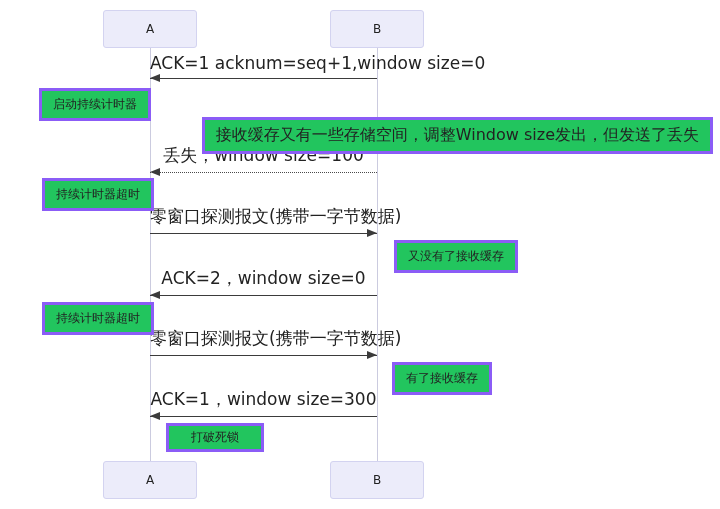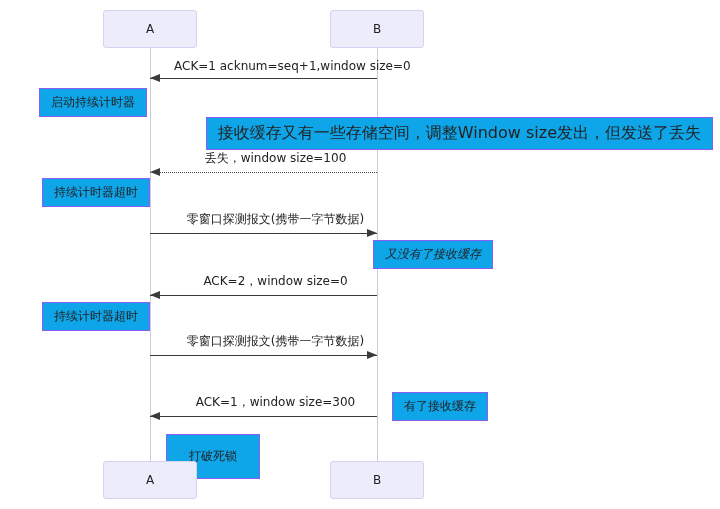--- a/index.html
+++ b/index.html
@@ -61,59 +61,58 @@
   }
   .msg .mline.dotted {
     border-top: 1.5px dotted #4a4a4a;
   }
   .msg .mlabel {
     position: absolute;
     left: 0;
     right: 0;
     bottom: 5px;
     text-align: center;
-    font-size: 12px;
+    font-size: 17px;
     white-space: nowrap;
     color: #222222;
-    padding-left: 24px;
   }
   .ahead {
     position: absolute;
     width: 0;
     height: 0;
     top: -4px;
     border-top: 4px solid transparent;
     border-bottom: 4px solid transparent;
   }
   .ahead.left {
     left: 0;
     border-right: 10px solid #3b3b3b;
   }
   .ahead.right {
     right: 0;
     border-left: 10px solid #3b3b3b;
   }
   
   .note {
     position: absolute;
-    background: #0ea5e9;
-    border: 1px solid #8b5cf6;
+    background: #22c55e;
+    border: 3px solid #8b5cf6;
     padding: 5px 11px;
     font-size: 12px;
     white-space: nowrap;
     color: #222222;
     box-sizing: border-box;
   }
   .note.n-start   { left: 39px;  top: 88px; }
   .note.n-adjust  { right: 7px;  top: 117px; font-size: 16px; }
   .note.n-timeout1{ left: 42px;  top: 178px; }
-  .note.n-nobuf   { left: 373px; top: 240px; font-style: italic; }
+  .note.n-nobuf   { left: 394px; top: 240px; }
   .note.n-timeout2{ left: 42px;  top: 302px; }
-  .note.n-buf     { left: 392px; top: 362px; margin-top: 30px; }
-  .note.n-deadlock{ left: 166px; top: 434px; padding: 13px 22px; }
+  .note.n-buf     { left: 392px; top: 362px; }
+  .note.n-deadlock{ left: 166px; top: 423px; padding: 3px 22px; }
 </style>
 </head>
 <body>
 
 <div class="canvas">
 
   <div class="lifeline a"></div>
   <div class="lifeline b"></div>
 
   <div class="actor a-top">

